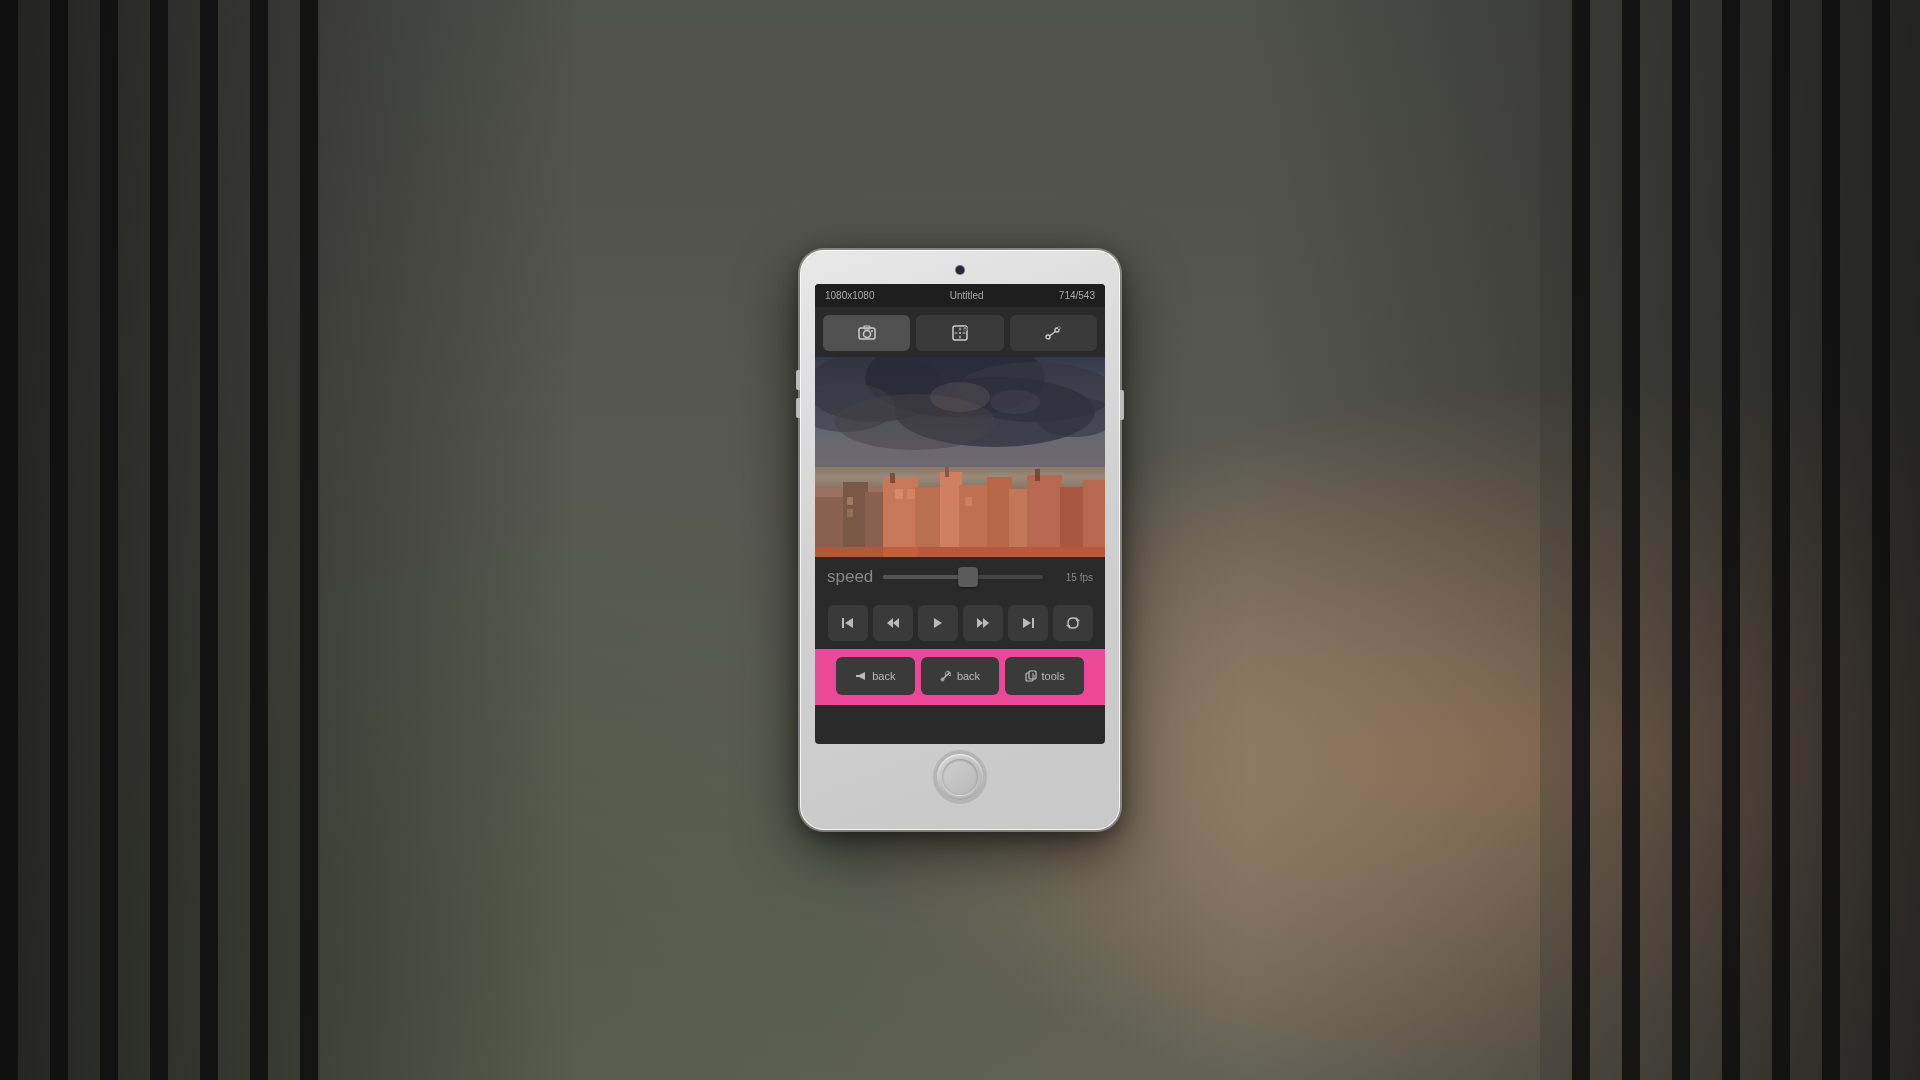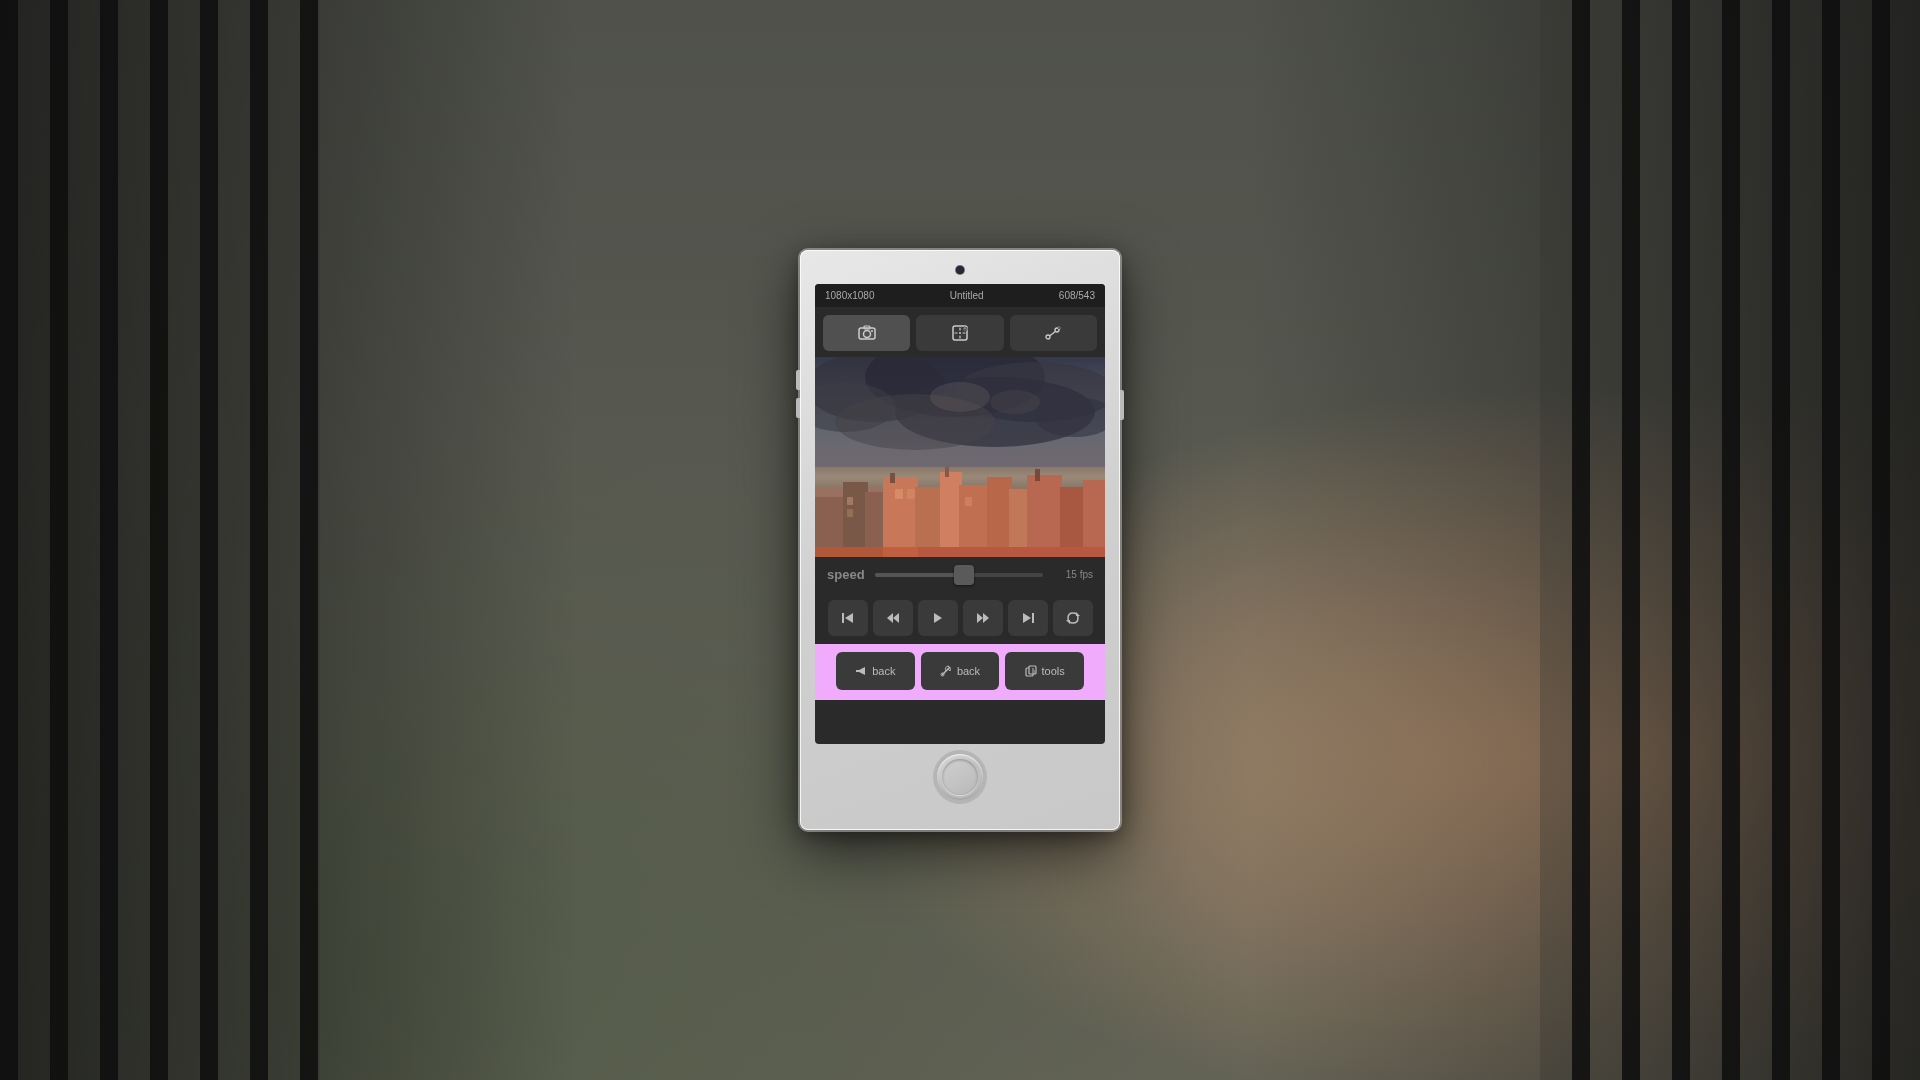--- a/index.html
+++ b/index.html
@@ -69,21 +69,21 @@
       z-index: 10;
       display: flex;
       align-items: center;
       justify-content: center;
     }
 
     .phone {
       width: 320px;
       height: 580px;
       background: linear-gradient(160deg, #e8e8e8 0%, #d0d0d0 50%, #c8c8c8 100%);
-      border-radius: 8px;
+      border-radius: 24px;
       padding: 2px;
       box-shadow:
         0 0 0 1px rgba(255,255,255,0.8) inset,
         0 0 0 2px rgba(180,180,180,0.6),
         0 20px 60px rgba(0,0,0,0.6),
         0 5px 20px rgba(0,0,0,0.4);
       position: relative;
       display: flex;
       flex-direction: column;
       align-items: center;
@@ -194,24 +194,23 @@
     
     .speed-row {
       display: flex;
       align-items: center;
       padding: 10px 12px;
       background: #2a2a2a;
       gap: 10px;
     }
 
     .speed-label {
-      font-size: 13px;
+      font-size: 17px;
       color: #888;
       min-width: 35px;
-      font-weight: bold;
     }
 
     .speed-track {
       flex: 1;
       height: 4px;
       background: #444;
       border-radius: 2px;
       position: relative;
     }
 
@@ -263,21 +262,21 @@
       border: none;
       color: #bbb;
       font-size: 13px;
     }
 
     
     .action-row {
       display: flex;
       gap: 6px;
       padding: 8px 21px 10px;
-      background: #f0abfc;
+      background: #ec4899;
       align-items: flex-end;
     }
 
     .action-btn {
       flex: 1;
       height: 38px;
       background: #3a3a3a;
       border-radius: 6px;
       display: flex;
       align-items: center;
@@ -360,21 +359,21 @@
     <div class="phone-vol-left2"></div>
     <div class="phone-power"></div>
 
     <div class="phone-camera"></div>
 
     <div class="phone-screen">
 
       <div class="screen-topbar">
         <span>1080x1080</span>
         <span>Untitled</span>
-        <span>608/543</span>
+        <span>714/543</span>
       </div>
 
       <div class="tab-row">
         <button class="tab-btn active">
           <svg width="18" height="18" viewBox="0 0 18 18" fill="none">
             <rect x="1" y="4" width="16" height="11" rx="2" stroke="#ccc" stroke-width="1.5" fill="none"></rect>
             <circle cx="9" cy="10" r="3.5" stroke="#ccc" stroke-width="1.5" fill="none"></circle>
             <rect x="6" y="2" width="6" height="3" rx="1" stroke="#ccc" stroke-width="1.2" fill="none"></rect>
             <circle cx="14" cy="7" r="1" fill="#ccc"></circle>
           </svg>

